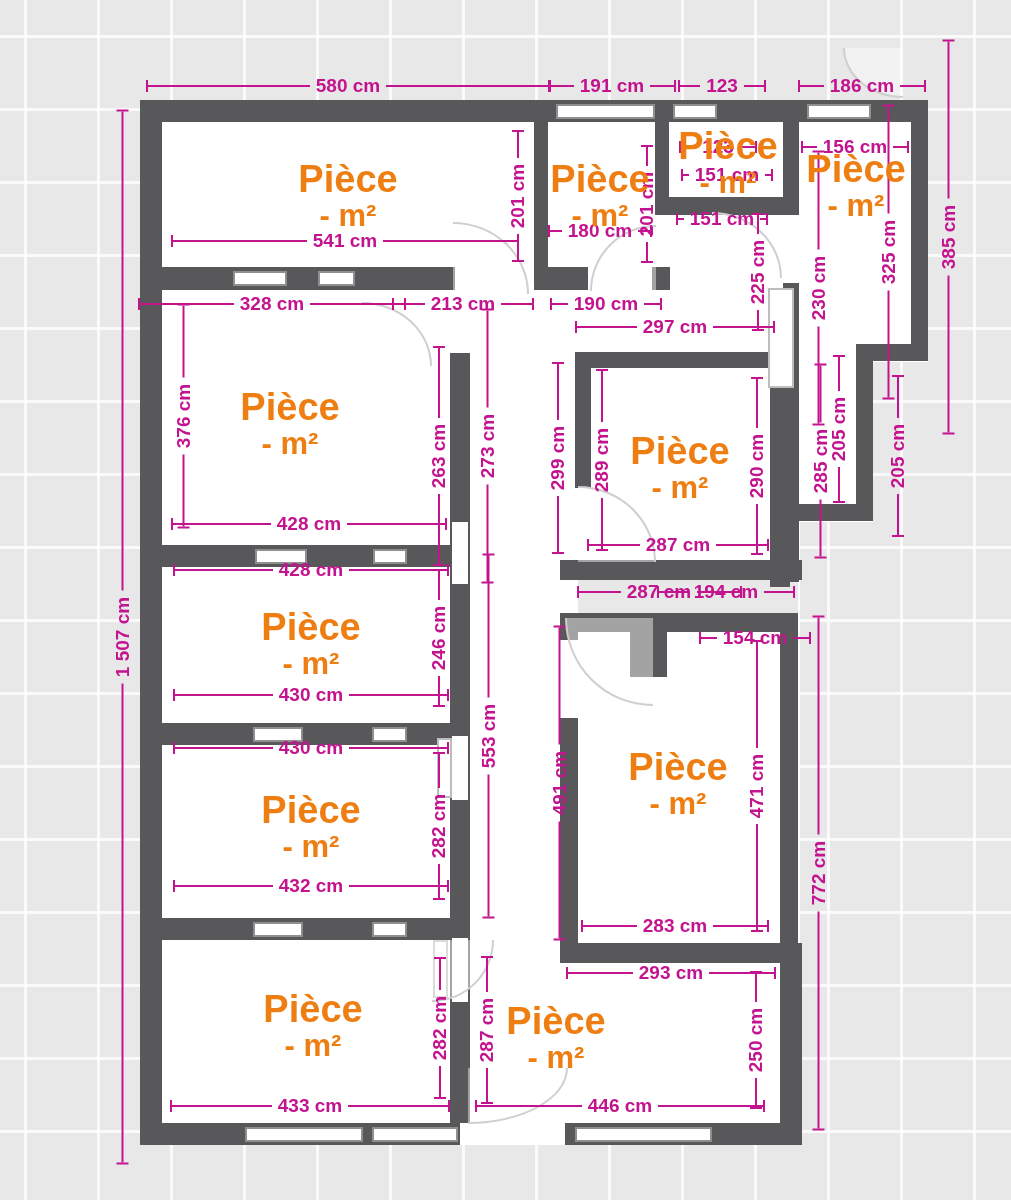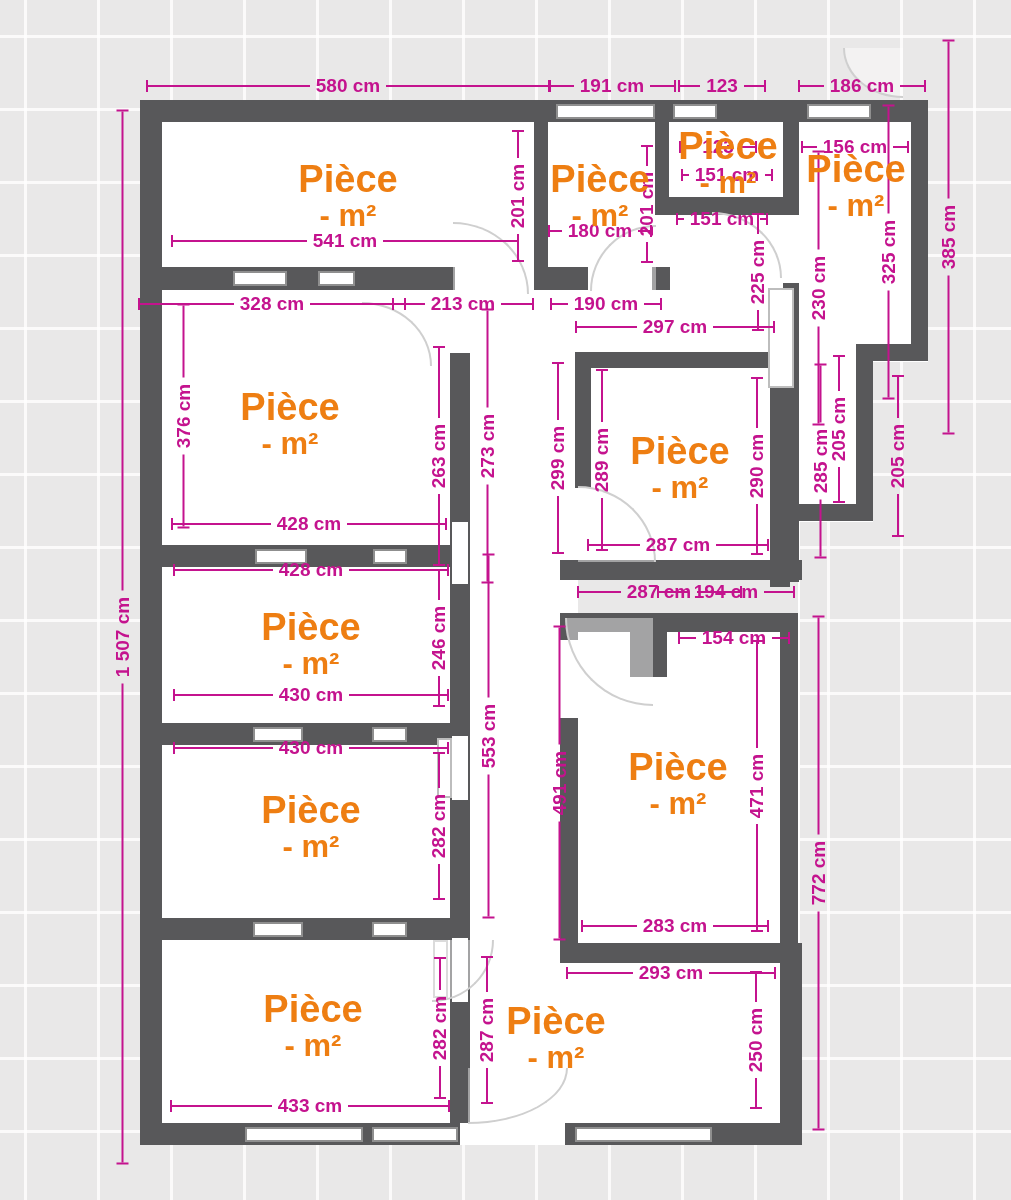--- a/index.html
+++ b/index.html
@@ -232,45 +232,59 @@
       <span class="ln"></span>
       <span class="end"></span>
     </div>
     <div class="dim" style="left: 657px; top: 581px; width: 138px;">
       <span class="end"></span>
       <span class="ln"></span>
       <span class="lbl">194 cm</span>
       <span class="ln"></span>
       <span class="end"></span>
     </div>
-    <div class="dim" style="left: 678px; top: 627px; width: 112px; text-align: center;">
+    <div class="dim" style="left: 699px; top: 627px; width: 112px; text-align: center;">
       <span class="end"></span>
       <span class="ln"></span>
       <span class="lbl">154 cm</span>
       <span class="ln"></span>
       <span class="end"></span>
     </div>
     <div class="dim" style="left: 173px; top: 684px; width: 276px;">
       <span class="end"></span>
       <span class="ln"></span>
       <span class="lbl">430 cm</span>
       <span class="ln"></span>
       <span class="end"></span>
     </div>
     <div class="dim" style="left: 173px; top: 737px; width: 276px;">
       <span class="end"></span>
       <span class="ln"></span>
       <span class="lbl">430 cm</span>
       <span class="ln"></span>
       <span class="end"></span>
     </div>
+    <div class="dim" style="left: 173px; top: 875px; width: 276px;">
+      <span class="end"></span>
+      <span class="ln"></span>
+      <span class="lbl">432 cm</span>
+      <span class="ln"></span>
+      <span class="end"></span>
+    </div>
     <div class="dim" style="left: 170px; top: 1095px; width: 280px;">
       <span class="end"></span>
       <span class="ln"></span>
       <span class="lbl">433 cm</span>
+      <span class="ln"></span>
+      <span class="end"></span>
+    </div>
+    <div class="dim" style="left: 475px; top: 1095px; width: 290px;">
+      <span class="end"></span>
+      <span class="ln"></span>
+      <span class="lbl">446 cm</span>
       <span class="ln"></span>
       <span class="end"></span>
     </div>
     <div class="dim" style="left: 566px; top: 962px; width: 210px;">
       <span class="end"></span>
       <span class="ln"></span>
       <span class="lbl">293 cm</span>
       <span class="ln"></span>
       <span class="end"></span>
     </div>

